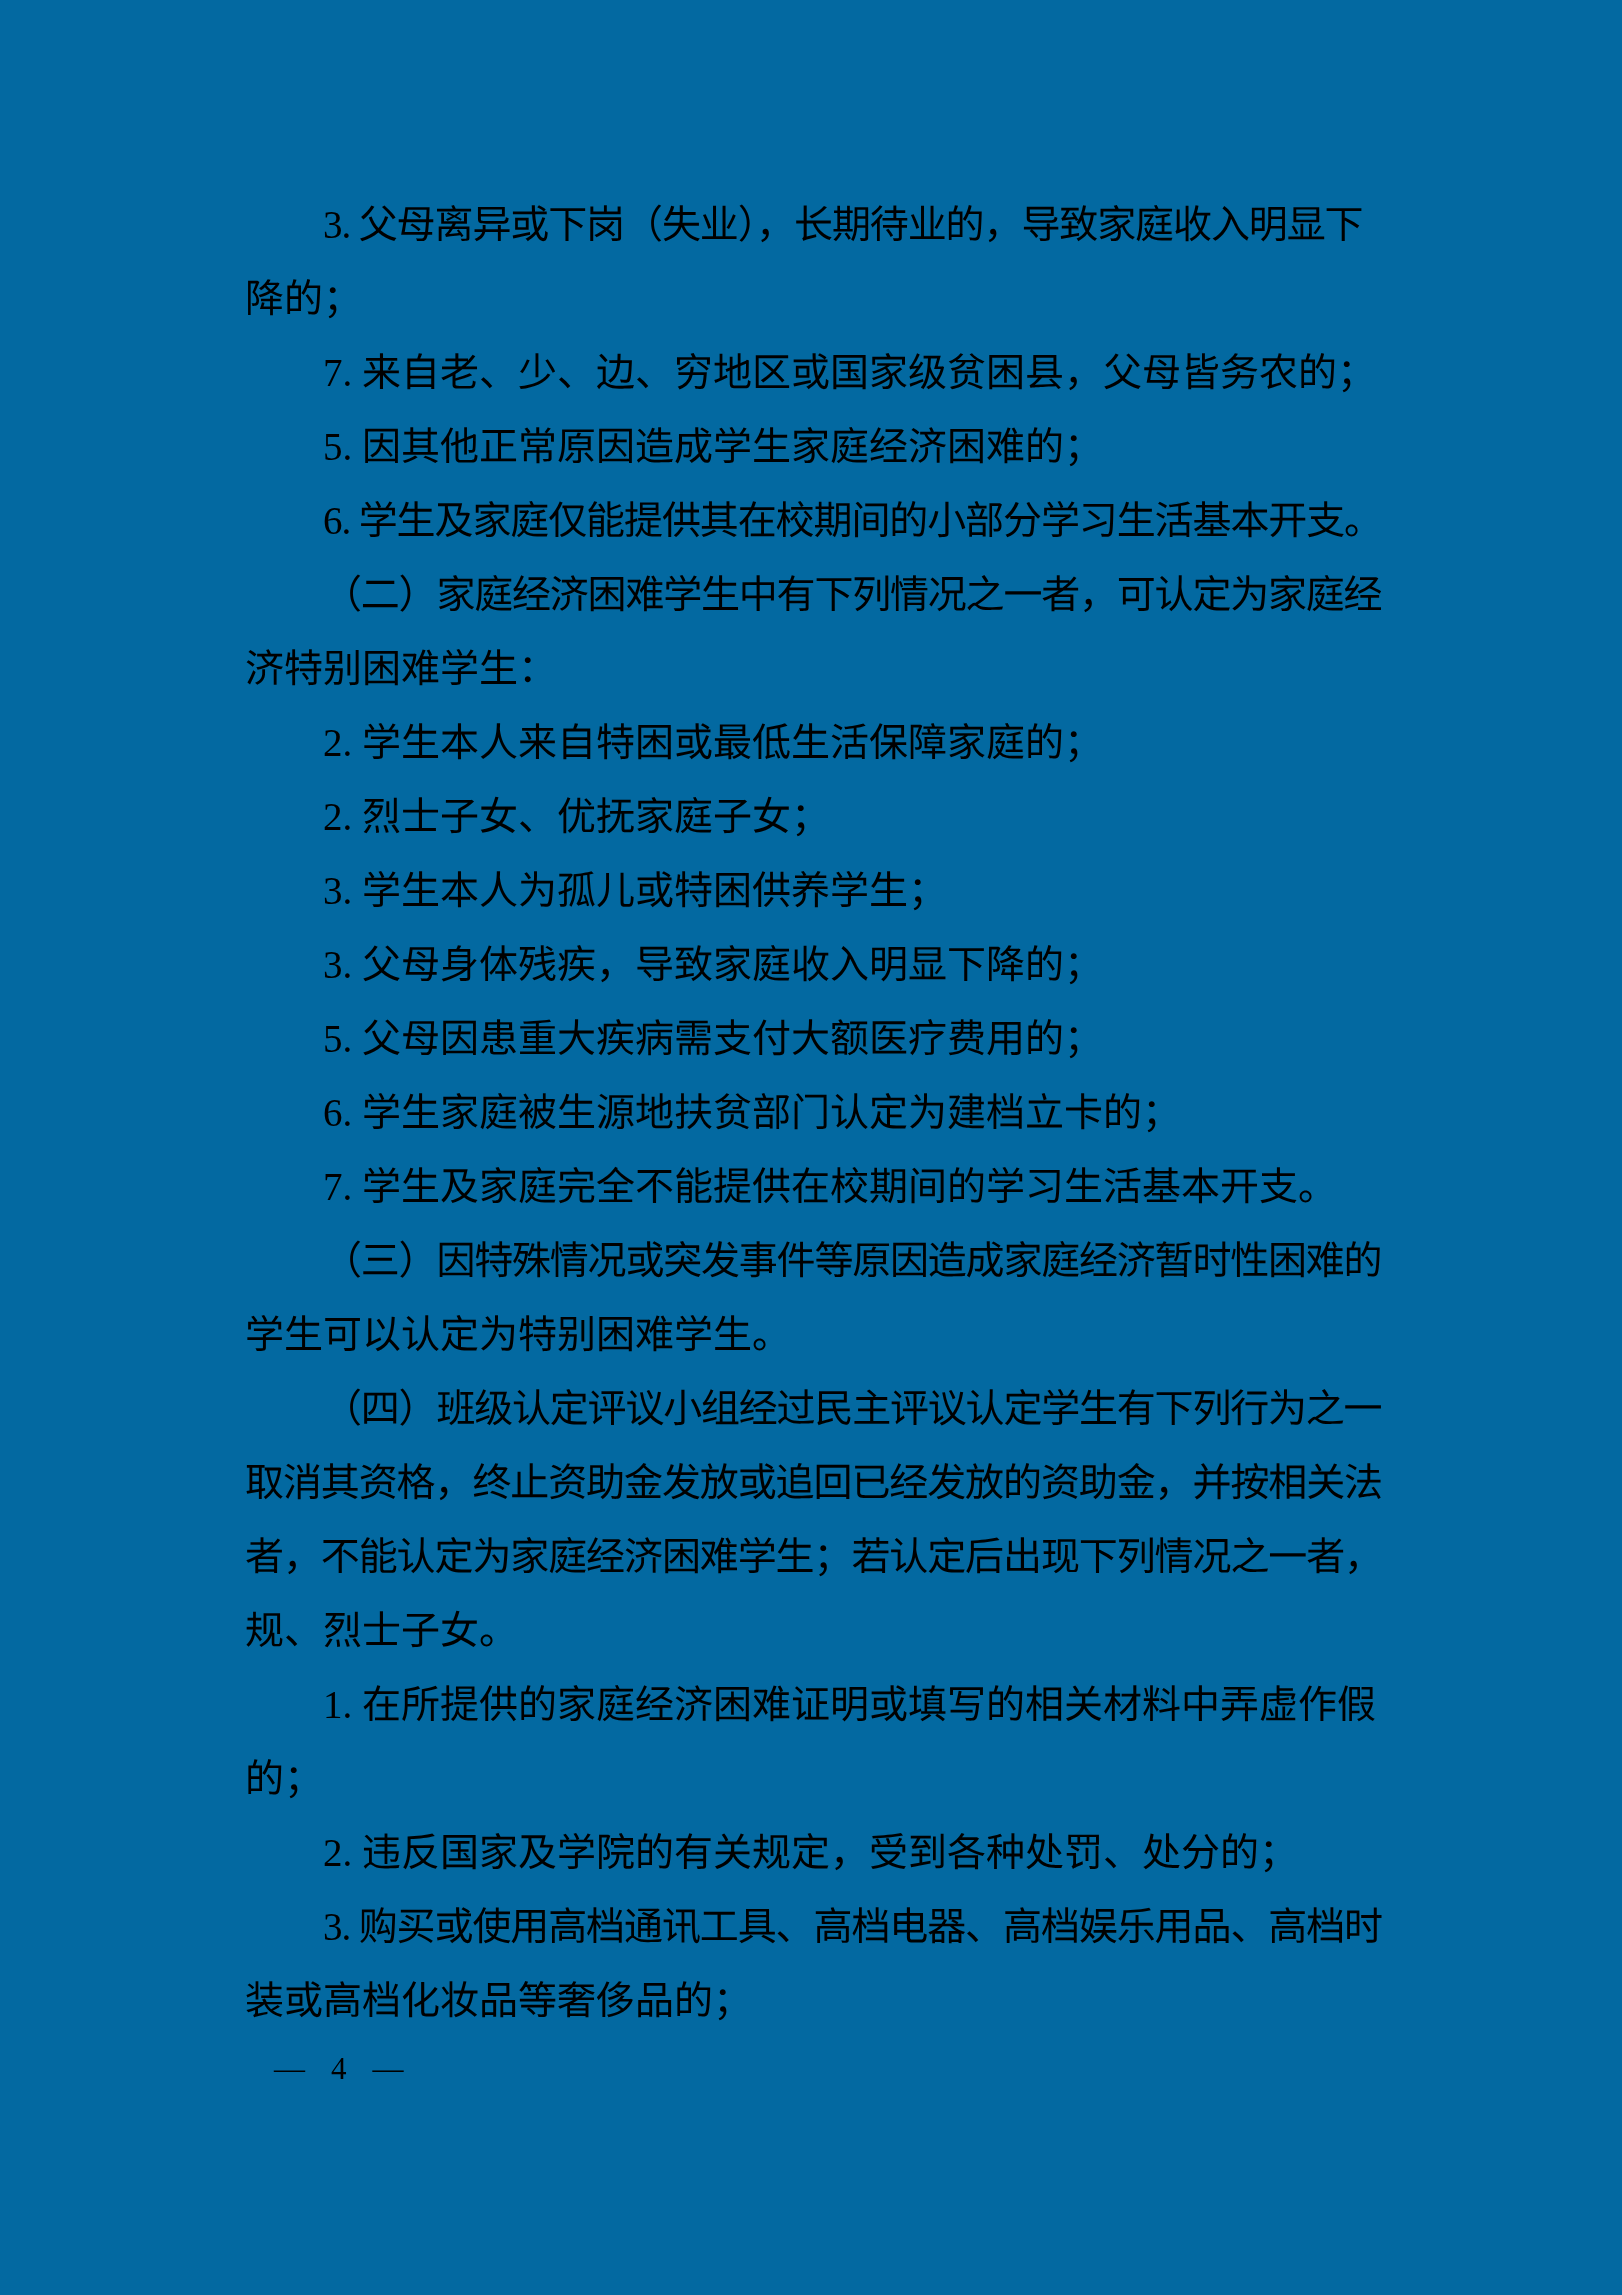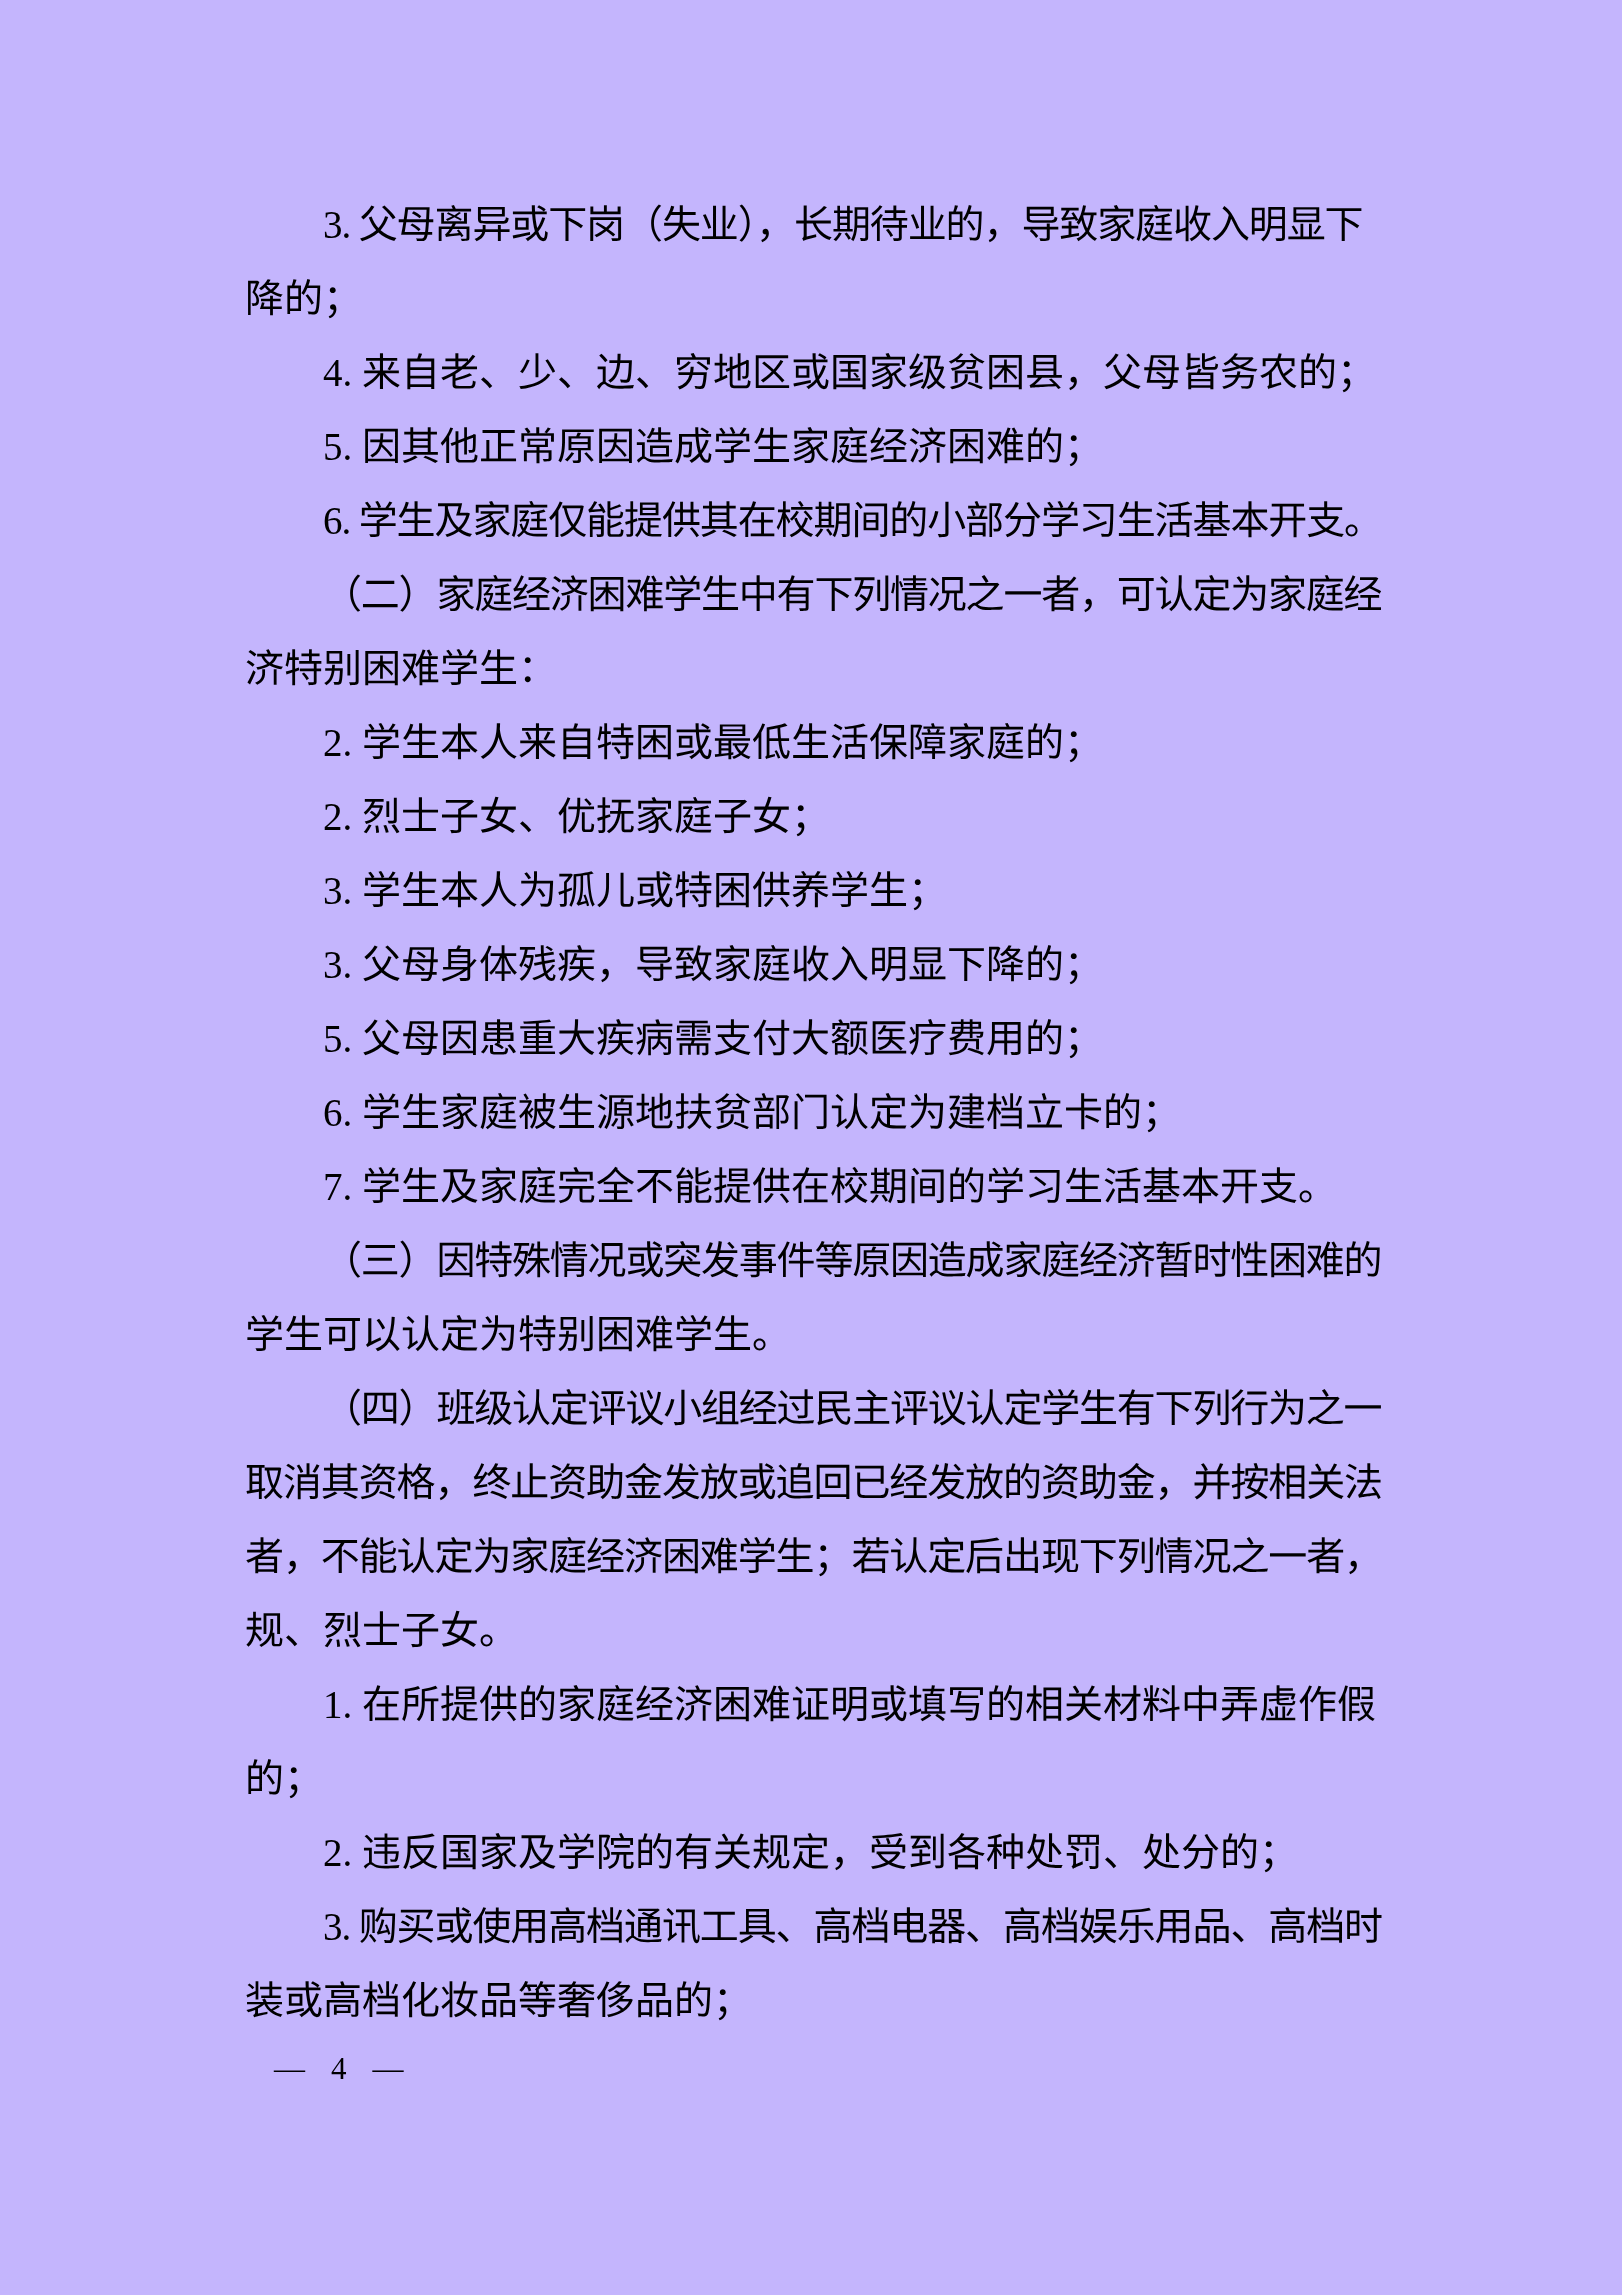--- a/index.html
+++ b/index.html
@@ -5,21 +5,21 @@
 <style>
   html, body {
     margin: 0;
     padding: 0;
     background: #ffffff;
   }
   .page {
     position: relative;
     width: 1623px;
     height: 2295px;
-    background: #c4b5fd;
+    background: #0369a1;
     color: #000000;
     font-family: "Liberation Serif", "DejaVu Serif", serif;
     overflow: hidden;
   }
   .doc-body {
     position: absolute;
     left: 245px;
     top: 188px;
     width: 1133px;
   }
@@ -46,21 +46,21 @@
   }
 </style>
 </head>
 <body>
 
 <div class="page">
 
   <div class="doc-body">
       <div class="line indent" style="letter-spacing: -1.1px;">3. 父母离异或下岗（失业），长期待业的，导致家庭收入明显下</div>
       <div class="line">降的；</div>
-      <div class="line indent">4. 来自老、少、边、穷地区或国家级贫困县，父母皆务农的；</div>
+      <div class="line indent">7. 来自老、少、边、穷地区或国家级贫困县，父母皆务农的；</div>
       <div class="line indent">5. 因其他正常原因造成学生家庭经济困难的；</div>
       <div class="line indent" style="letter-spacing: -1.1px; text-align: right;">6. 学生及家庭仅能提供其在校期间的小部分学习生活基本开支。</div>
       <div class="line indent" style="letter-spacing: -1.2px;">（二）家庭经济困难学生中有下列情况之一者，可认定为家庭经</div>
       <div class="line">济特别困难学生：</div>
       <div class="line indent">2. 学生本人来自特困或最低生活保障家庭的；</div>
       <div class="line indent">2. 烈士子女、优抚家庭子女；</div>
       <div class="line indent">3. 学生本人为孤儿或特困供养学生；</div>
       <div class="line indent">3. 父母身体残疾，导致家庭收入明显下降的；</div>
       <div class="line indent">5. 父母因患重大疾病需支付大额医疗费用的；</div>
       <div class="line indent">6. 学生家庭被生源地扶贫部门认定为建档立卡的；</div>

